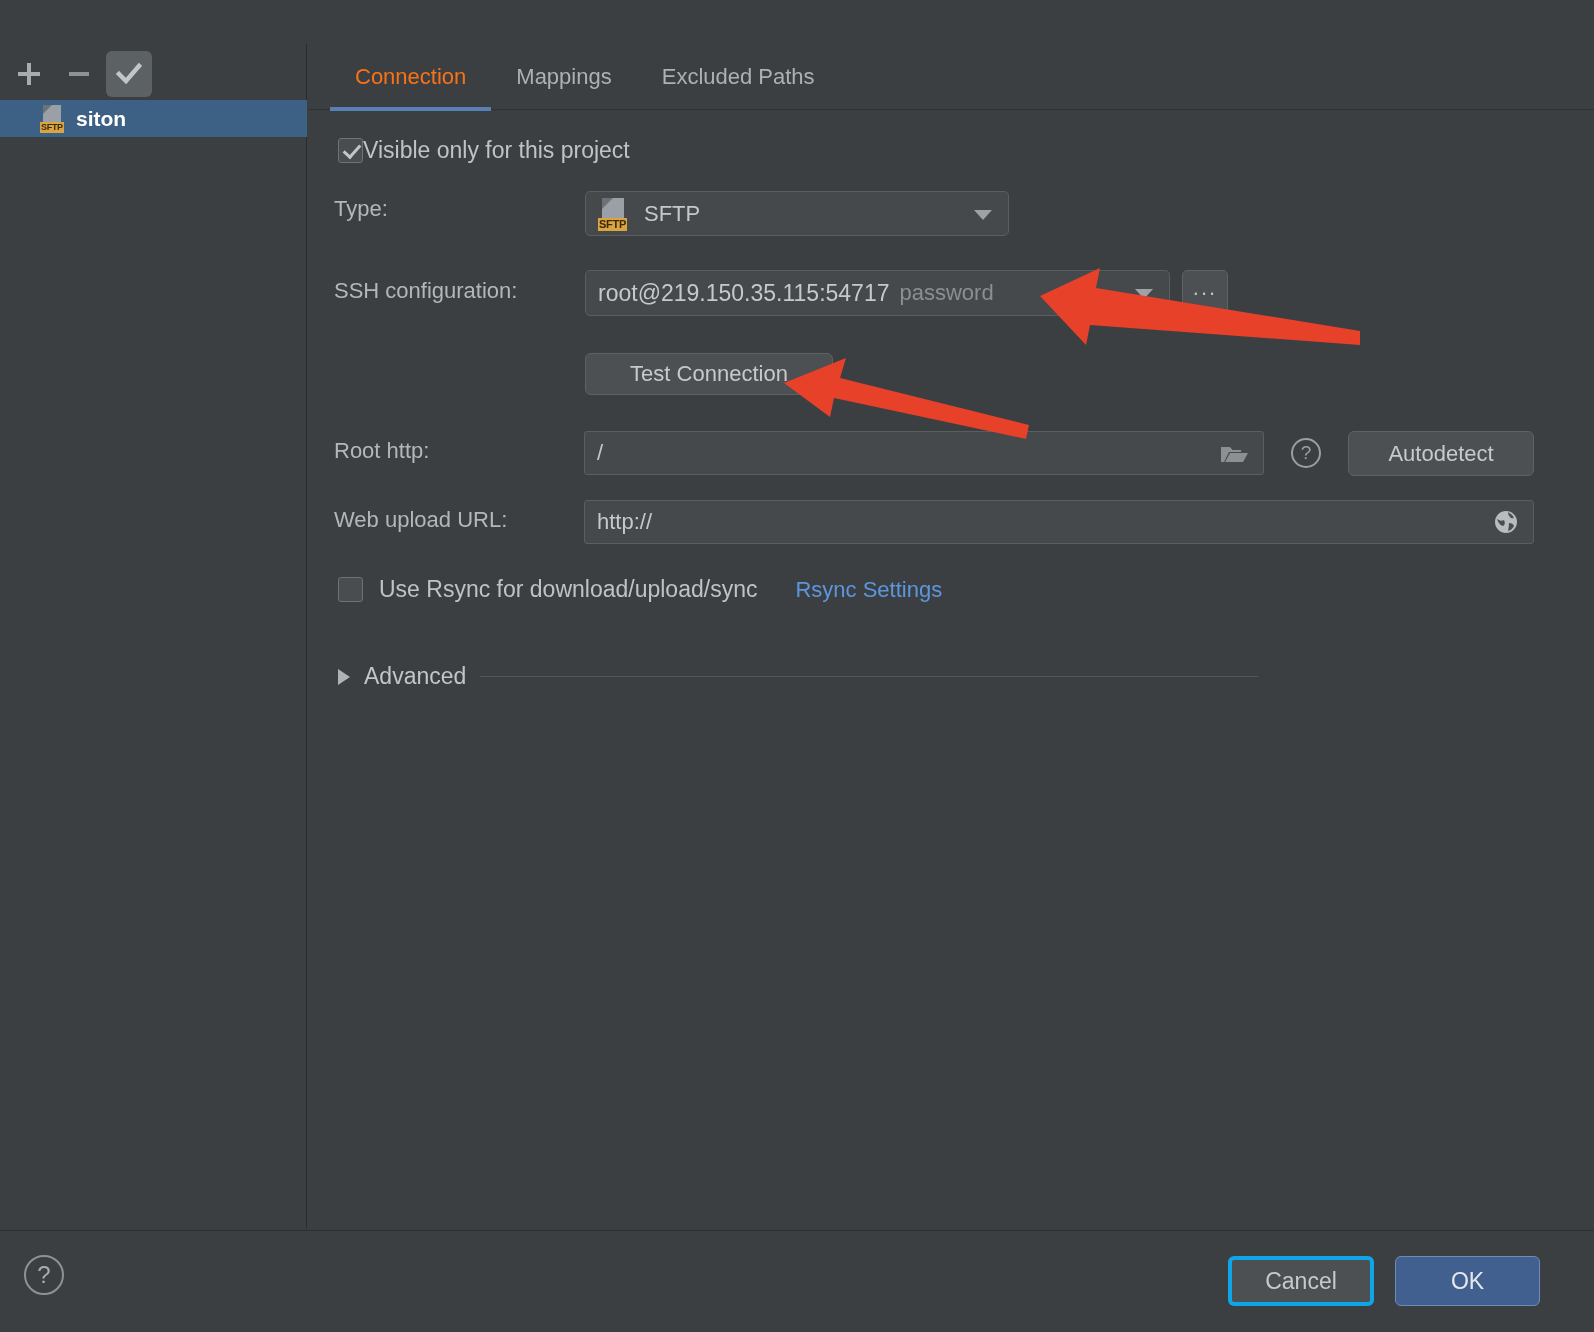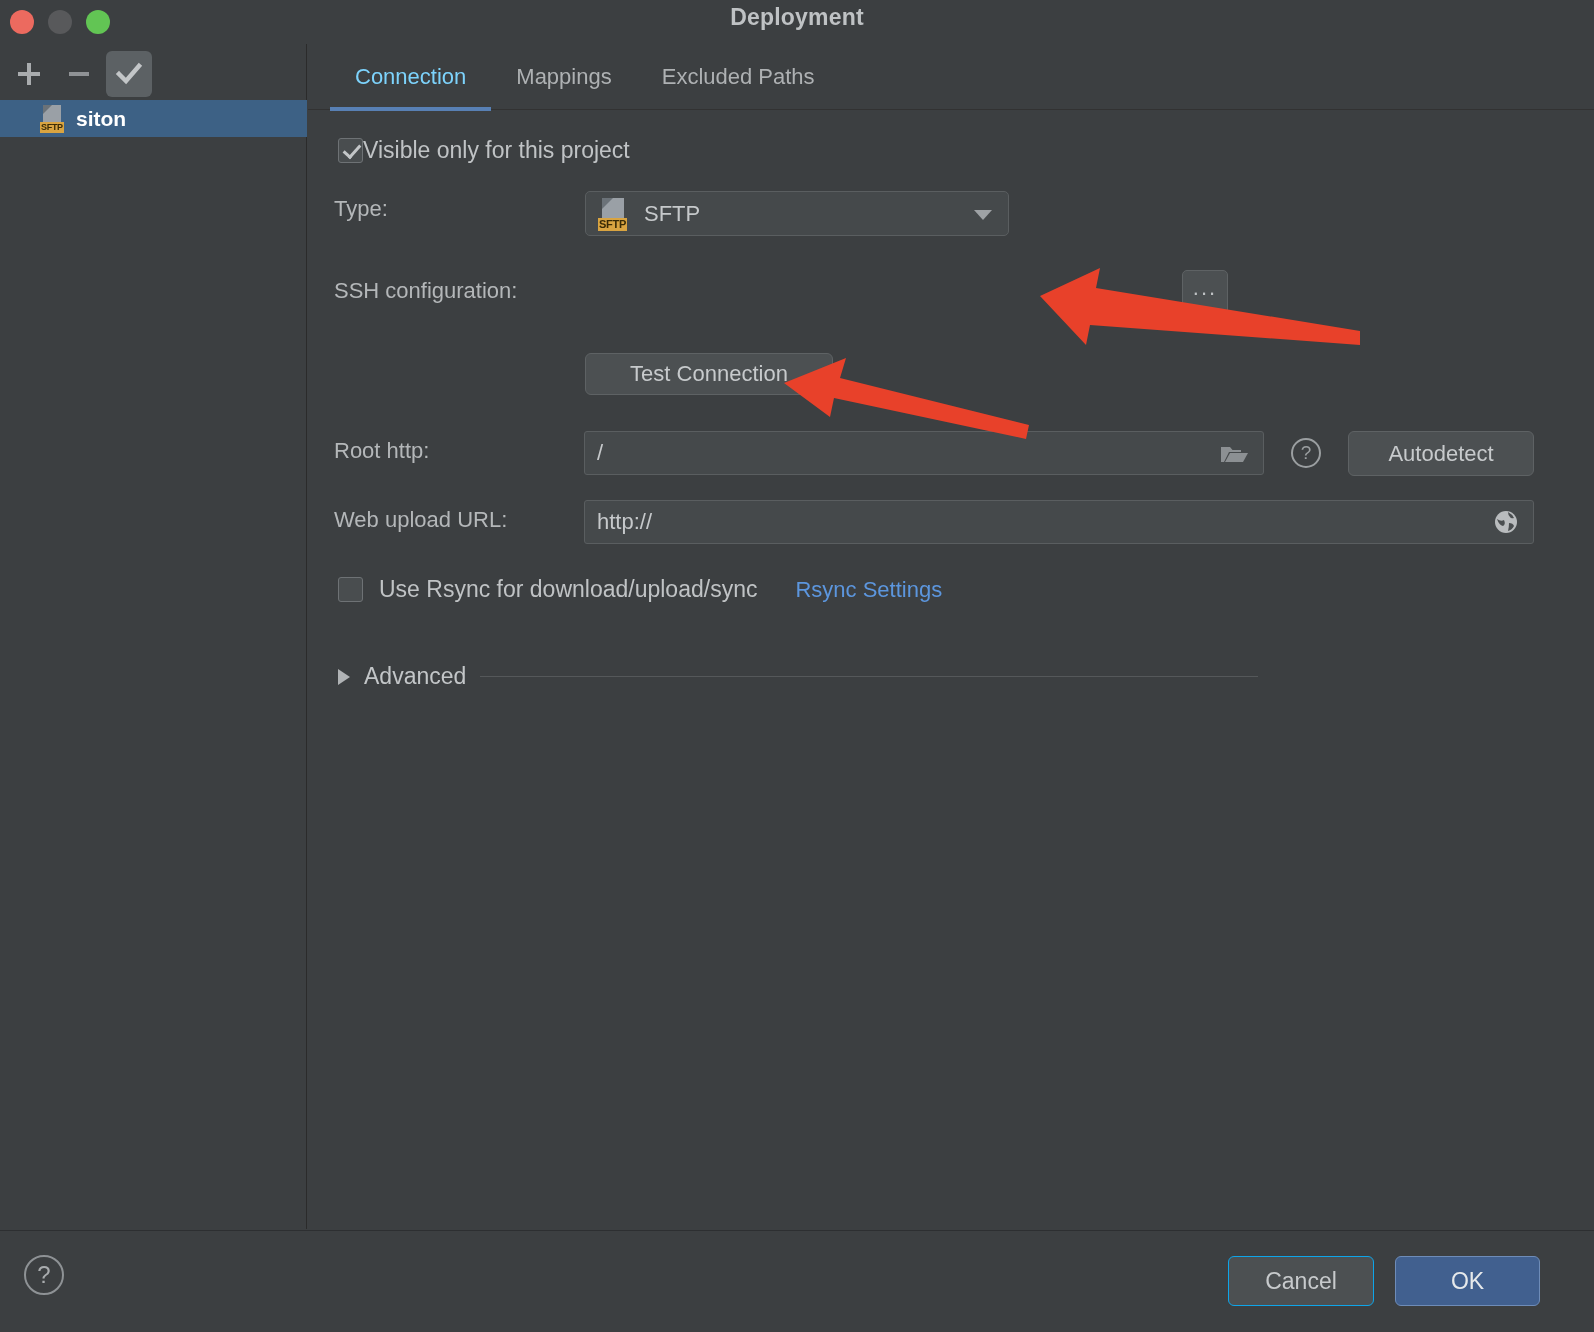--- a/index.html
+++ b/index.html
@@ -94,21 +94,21 @@
     position: absolute; left: 0; top: 0; width: 1286px; height: 66px;
     border-bottom: 1px solid #323232;
     display: flex; align-items: center; padding-left: 22px;
   }
   .tab {
     position: relative; height: 66px;
     display: flex; align-items: center;
     padding: 0 25px;
     color: #AEB1B3; font-size: 22px;
   }
-  .tab.active { color: #7dd3fc; text-align: center; }
+  .tab.active { color: #f97316; text-align: center; }
   .tab.active::after {
     content: ""; position: absolute; left: 0; right: 0; bottom: -1px;
     height: 4px; background: #5880B4;
   }
 
   .form { position: absolute; left: 0; top: 66px; width: 1286px; }
 
   .row { position: absolute; display: flex; align-items: center; }
 
   .label { color: #B4B7B9; font-size: 22px; }
@@ -189,46 +189,38 @@
     width: 40px; height: 40px; border-radius: 50%;
     border: 2px solid #8E9295; color: #A9ACAE;
     font-size: 24px; display: flex; align-items: center; justify-content: center;
   }
   .foot-btn {
     position: absolute; height: 50px; border-radius: 6px;
     font-size: 23px; display: flex; align-items: center; justify-content: center;
   }
   .cancel-btn {
     left: 1228px; top: 1256px; width: 146px;
-    background: #4C5052; border: 1px solid #0ea5e9; color: #C7CACC;
+    background: #4C5052; border: 4px solid #0ea5e9; color: #C7CACC;
   }
   .ok-btn {
     left: 1395px; top: 1256px; width: 145px;
     background: #41608F; border: 1px solid #6E8CB8; color: #E6E9EB;
   }
 
   
   .arrows {
     position: absolute; left: 0; top: 0; width: 1594px; height: 1332px;
     pointer-events: none;
   }
 </style>
 </head>
 <body>
 
 <div id="root">
 
-  <div class="titlebar">
-    <div class="traffic">
-      <div class="dot red"></div>
-      <div class="dot yellow"></div>
-      <div class="dot green"></div>
-    </div>
-    <div class="window-title">Deployment</div>
-  </div>
 
   <div class="left-panel">
     <div class="left-toolbar">
       <div class="tb-btn">
         <svg width="30" height="30" viewBox="0 0 30 30" aria-hidden="true">
           <rect x="13" y="4" width="4" height="22" fill="#A9ACAE"></rect>
           <rect x="4" y="13" width="22" height="4" fill="#A9ACAE"></rect>
         </svg>
       </div>
       <div class="tb-btn">
@@ -285,20 +277,25 @@
       <span class="page"></span>
       <span class="fold"></span>
       <span class="badge">SFTP</span>
     </span>
     <span>SFTP</span>
     <span class="caret"></span>
   </div>
 
   <div class="row" style="left:334px; top:278px;">
     <span class="label">SSH configuration:</span>
+  </div>
+  <div class="field combo" style="position:absolute; left:585px; top:270px; width:585px; height:46px; padding-right:44px;">
+    <span style="font-size:23px;">root@219.150.35.115:54717</span>
+    <span class="muted" style="margin-left:10px;font-size:22px;">password</span>
+    <span class="caret"></span>
   </div>
   <div class="dots-btn" style="position:absolute; left:1182px; top:270px; width:46px; height:46px;">
     <span>...</span>
   </div>
 
   <div class="btn" style="position:absolute; left:585px; top:353px; width:248px; height:42px;">
     <span>Test Connection</span>
   </div>
 
   <div class="row" style="left:334px; top:438px;">

